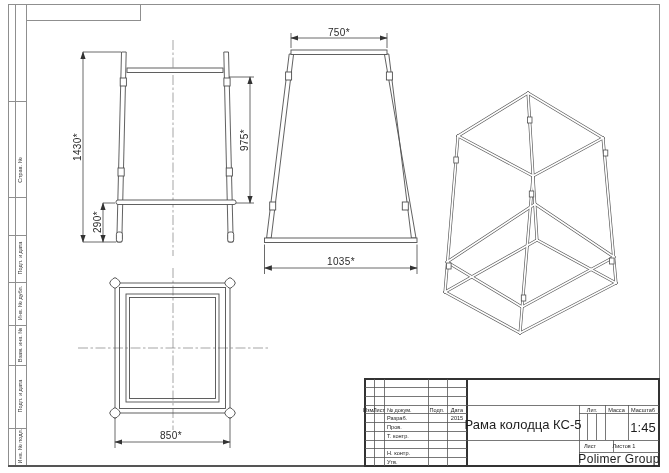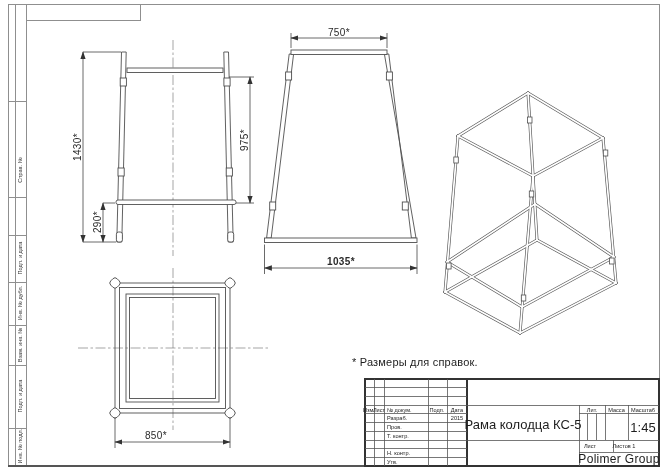--- a/index.html
+++ b/index.html
@@ -194,24 +194,23 @@
   <span class="txt mfield cr" style="left:20px;top:258px;">Подп. и дата</span>
   <span class="txt mfield cr" style="left:20px;top:303px;">Инв. № дубл.</span>
   <span class="txt mfield cr" style="left:20px;top:345px;">Взам. инв. №</span>
   <span class="txt mfield cr" style="left:20px;top:396px;">Подп. и дата</span>
   <span class="txt mfield cr" style="left:20px;top:446px;">Инв. № подл.</span>
 
   <span class="txt dimtxt cr" style="left:77px;top:147px;">1430*</span>
   <span class="txt dimtxt cr" style="left:97px;top:222px;">290*</span>
   <span class="txt dimtxt cr" style="left:244px;top:140px;">975*</span>
   <span class="txt dimtxt c" style="left:339px;top:32px;">750*</span>
-  <span class="txt dimtxt c" style="left:341px;top:261px;font-weight:bold;">1035*</span>
-  <span class="txt dimtxt c" style="left:156px;top:435px;">850*</span>
-
-  <span class="txt note" style="left:352px;top:356px;">* Размеры для справок.</span>
+  <span class="txt dimtxt c" style="left:341px;top:261px;">1035*</span>
+  <span class="txt dimtxt c" style="left:171px;top:435px;">850*</span>
+
 
   <span class="txt tiny c" style="left:369px;top:409.5px;">Изм.</span>
   <span class="txt tiny c" style="left:379px;top:409.5px;">Лист</span>
   <span class="txt tiny lv" style="left:387px;top:409.9px;">№ докум.</span>
   <span class="txt tiny c" style="left:437px;top:409.5px;">Подп.</span>
   <span class="txt tiny c" style="left:457px;top:409.5px;">Дата</span>
 
   <span class="txt tiny lv" style="left:387px;top:418.3px;">Разраб.</span>
   <span class="txt tiny lv" style="left:387px;top:427px;">Пров.</span>
   <span class="txt tiny lv" style="left:387px;top:435.7px;">Т. контр.</span>

